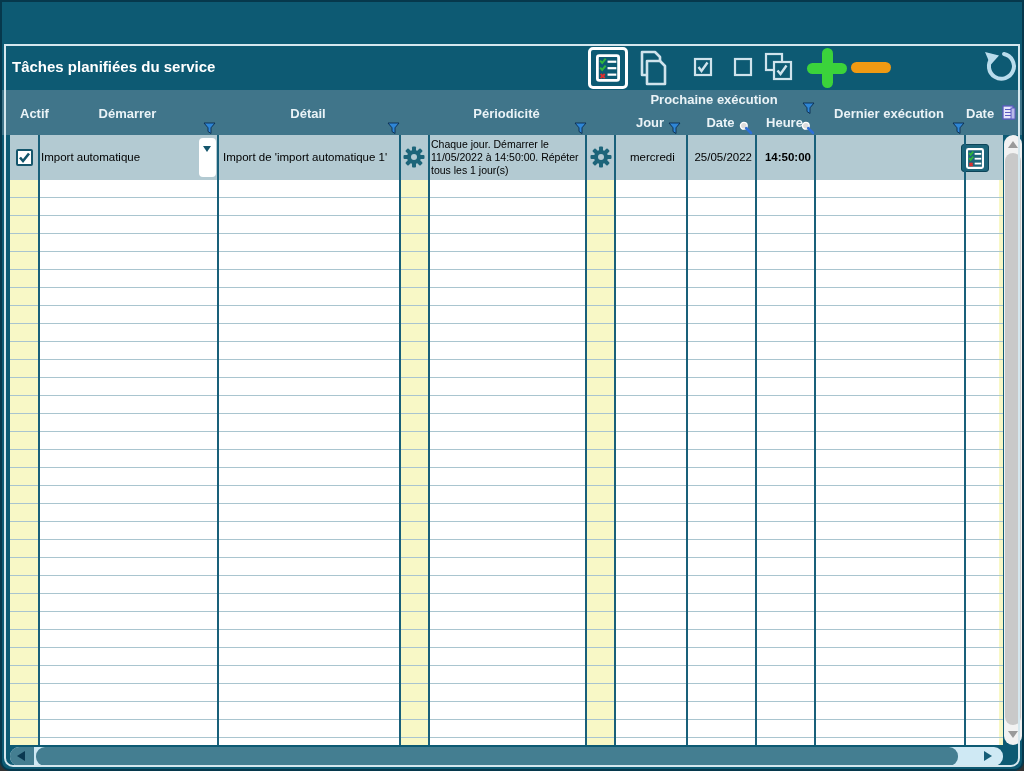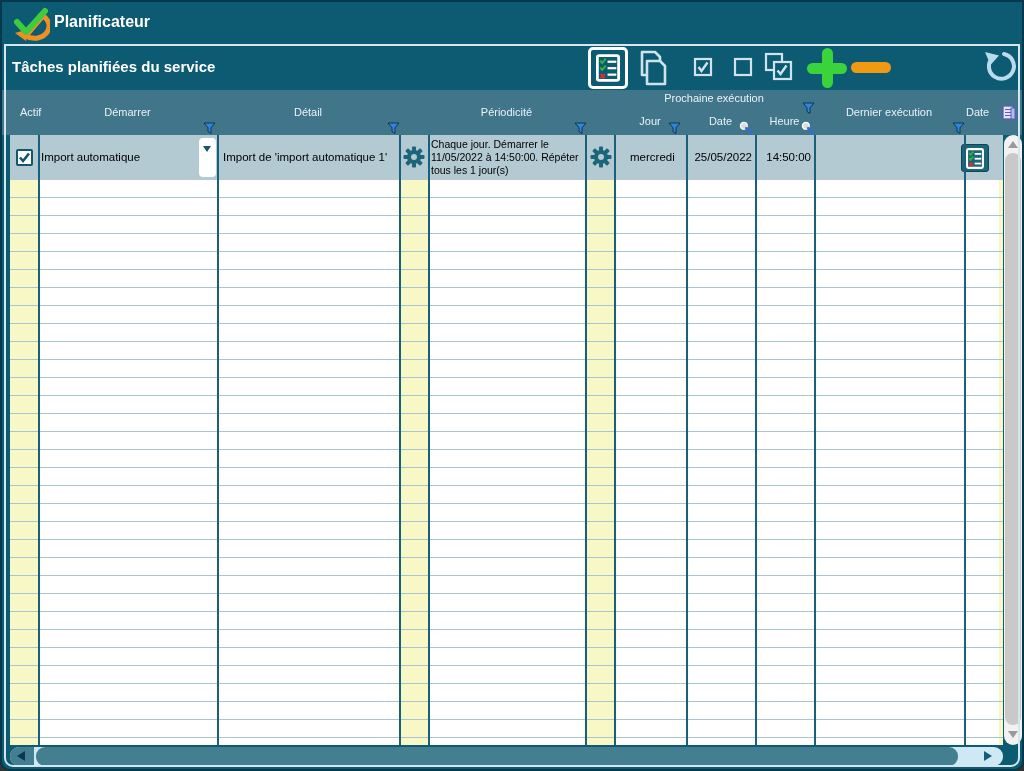--- a/index.html
+++ b/index.html
@@ -23,21 +23,21 @@
   #btn-uncheckall{left:731px;top:55px;}
   #btn-invert{left:762px;top:50px;}
   #btn-add{left:805px;top:46px;width:40px;height:40px;}
   #btn-add .h,#btn-add .v{position:absolute;background:#3bd33b;border-radius:6px;}
   #btn-add .h{left:0;top:15px;width:40px;height:11px;}
   #btn-add .v{left:15px;top:0;width:11px;height:40px;}
   #btn-remove{left:849px;top:60px;width:40px;height:11px;background:#f09a12;border-radius:6px;}
   #btn-refresh{left:980px;top:45px;}
   
   #headerband{position:absolute;left:0;top:88px;right:0;height:45px;background:#40758a;}
-  .hlabel{position:absolute;color:#eaf3f7;font-size:11px;font-weight:normal;white-space:nowrap;}
+  .hlabel{position:absolute;color:#eaf3f7;font-size:13px;font-weight:bold;white-space:nowrap;}
   .hc{text-align:center;}
   .funnel{position:absolute;z-index:7;cursor:pointer;}
   .loupe{position:absolute;z-index:7;cursor:pointer;}
   
   #grid{position:absolute;left:8px;top:133px;width:993px;height:610px;background:#fff;}
   #datarow{position:absolute;left:0;top:0;width:993px;height:45px;background:#b3cad2;z-index:2;}
   #gridbody{position:absolute;left:0;top:45px;width:993px;height:565px;background:#fff;}
   .ycol{position:absolute;top:0;bottom:0;background:#f8f8c6;}
   #rowlines{position:absolute;left:0;top:0;right:0;bottom:0;
     background:repeating-linear-gradient(to bottom,transparent 0,transparent 17px,#a9c5cf 17px,#a9c5cf 18px);}
@@ -69,28 +69,20 @@
   #hleft{position:absolute;left:0;top:0;width:24px;height:19px;background:#447e91;border-radius:9px 0 0 9px;cursor:pointer;}
   #hleft .arr{left:7px;top:4px;border-top:5.5px solid transparent;border-bottom:5.5px solid transparent;border-right:8px solid #0a3850;}
   #hthumb{position:absolute;left:26px;top:0;width:922px;height:19px;background:#447e91;border-radius:9px;cursor:pointer;}
   #hright{position:absolute;left:974px;top:4px;border-top:5.5px solid transparent;border-bottom:5.5px solid transparent;border-left:8px solid #155d77;cursor:pointer;}
 </style>
 </head>
 <body>
 
 <div id="window">
 
-  <div id="titlebar">
-    <svg id="logo" width="38" height="34" viewBox="0 0 38 34">
-      <path d="M31 9 A 13 11 0 0 1 14 29 Z" fill="none" stroke="#ee8f22" stroke-width="5"></path>
-      <path d="M3 26 L17 22 L14 34 Z" fill="#ee8f22"></path>
-      <path d="M5 15 L14 25 L33 4" fill="none" stroke="#3ecb3e" stroke-width="6" stroke-linecap="round" stroke-linejoin="round"></path>
-    </svg>
-    <div id="title">Planificateur</div>
-  </div>
 
   <div id="subtitle">Tâches planifiées du service</div>
 
   <div class="tbtn" id="btn-tasklist">
     <svg width="24" height="30" viewBox="0 0 26 30">
       <rect x="1.5" y="1.5" width="23" height="27" rx="2" fill="none" stroke="#fff" stroke-width="3"></rect>
       <path d="M4.5 7 l2.2 2.6 L10.5 4.8" stroke="#2fb53c" stroke-width="2.2" fill="none"></path>
       <path d="M4.5 14.5 l2.2 2.6 L10.5 12.3" stroke="#2fb53c" stroke-width="2.2" fill="none"></path>
       <path d="M5 21.5 l4.5 4.5 M9.5 21.5 l-4.5 4.5" stroke="#d92f2f" stroke-width="2.2"></path>
       <rect x="12.5" y="7" width="9.5" height="2.4" fill="#fff"></rect>
@@ -222,21 +214,21 @@
           <rect x="9" y="0.5" width="4" height="21" rx="1"></rect>
           <rect x="0.5" y="9" width="21" height="4" rx="1"></rect>
           <rect x="9" y="0.5" width="4" height="21" rx="1" transform="rotate(45 11 11)"></rect>
           <rect x="0.5" y="9" width="21" height="4" rx="1" transform="rotate(45 11 11)"></rect>
           <circle cx="11" cy="11" r="7"></circle>
         </g>
         <circle cx="11" cy="11" r="3" fill="#b3cad2"></circle>
       </svg>
       <div class="cell" style="left:612px;width:64px;padding-left:8px;">mercredi</div>
       <div class="cell" style="left:676px;width:66px;text-align:right;">25/05/2022</div>
-      <div class="cell" style="left:745px;width:56px;text-align:right;">14:50:00</div>
+      <div class="cell" style="left:745px;width:56px;text-align:right;font-weight:bold;">14:50:00</div>
       <div class="cell" style="left:806px;width:146px;"></div>
       <div id="histobtn">
         <svg width="18" height="21" viewBox="0 0 26 30">
           <rect x="1.5" y="1.5" width="23" height="27" rx="2" fill="none" stroke="#fff" stroke-width="3"></rect>
           <path d="M4.5 7 l2.2 2.6 L10.5 4.8" stroke="#2fb53c" stroke-width="2.6" fill="none"></path>
           <path d="M4.5 14.5 l2.2 2.6 L10.5 12.3" stroke="#2fb53c" stroke-width="2.6" fill="none"></path>
           <path d="M5 21.5 l4.5 4.5 M9.5 21.5 l-4.5 4.5" stroke="#d92f2f" stroke-width="2.6"></path>
           <rect x="12.5" y="7" width="9.5" height="2.6" fill="#fff"></rect>
           <rect x="12.5" y="14" width="9.5" height="2.6" fill="#fff"></rect>
           <rect x="12.5" y="21" width="9.5" height="2.6" fill="#fff"></rect>

